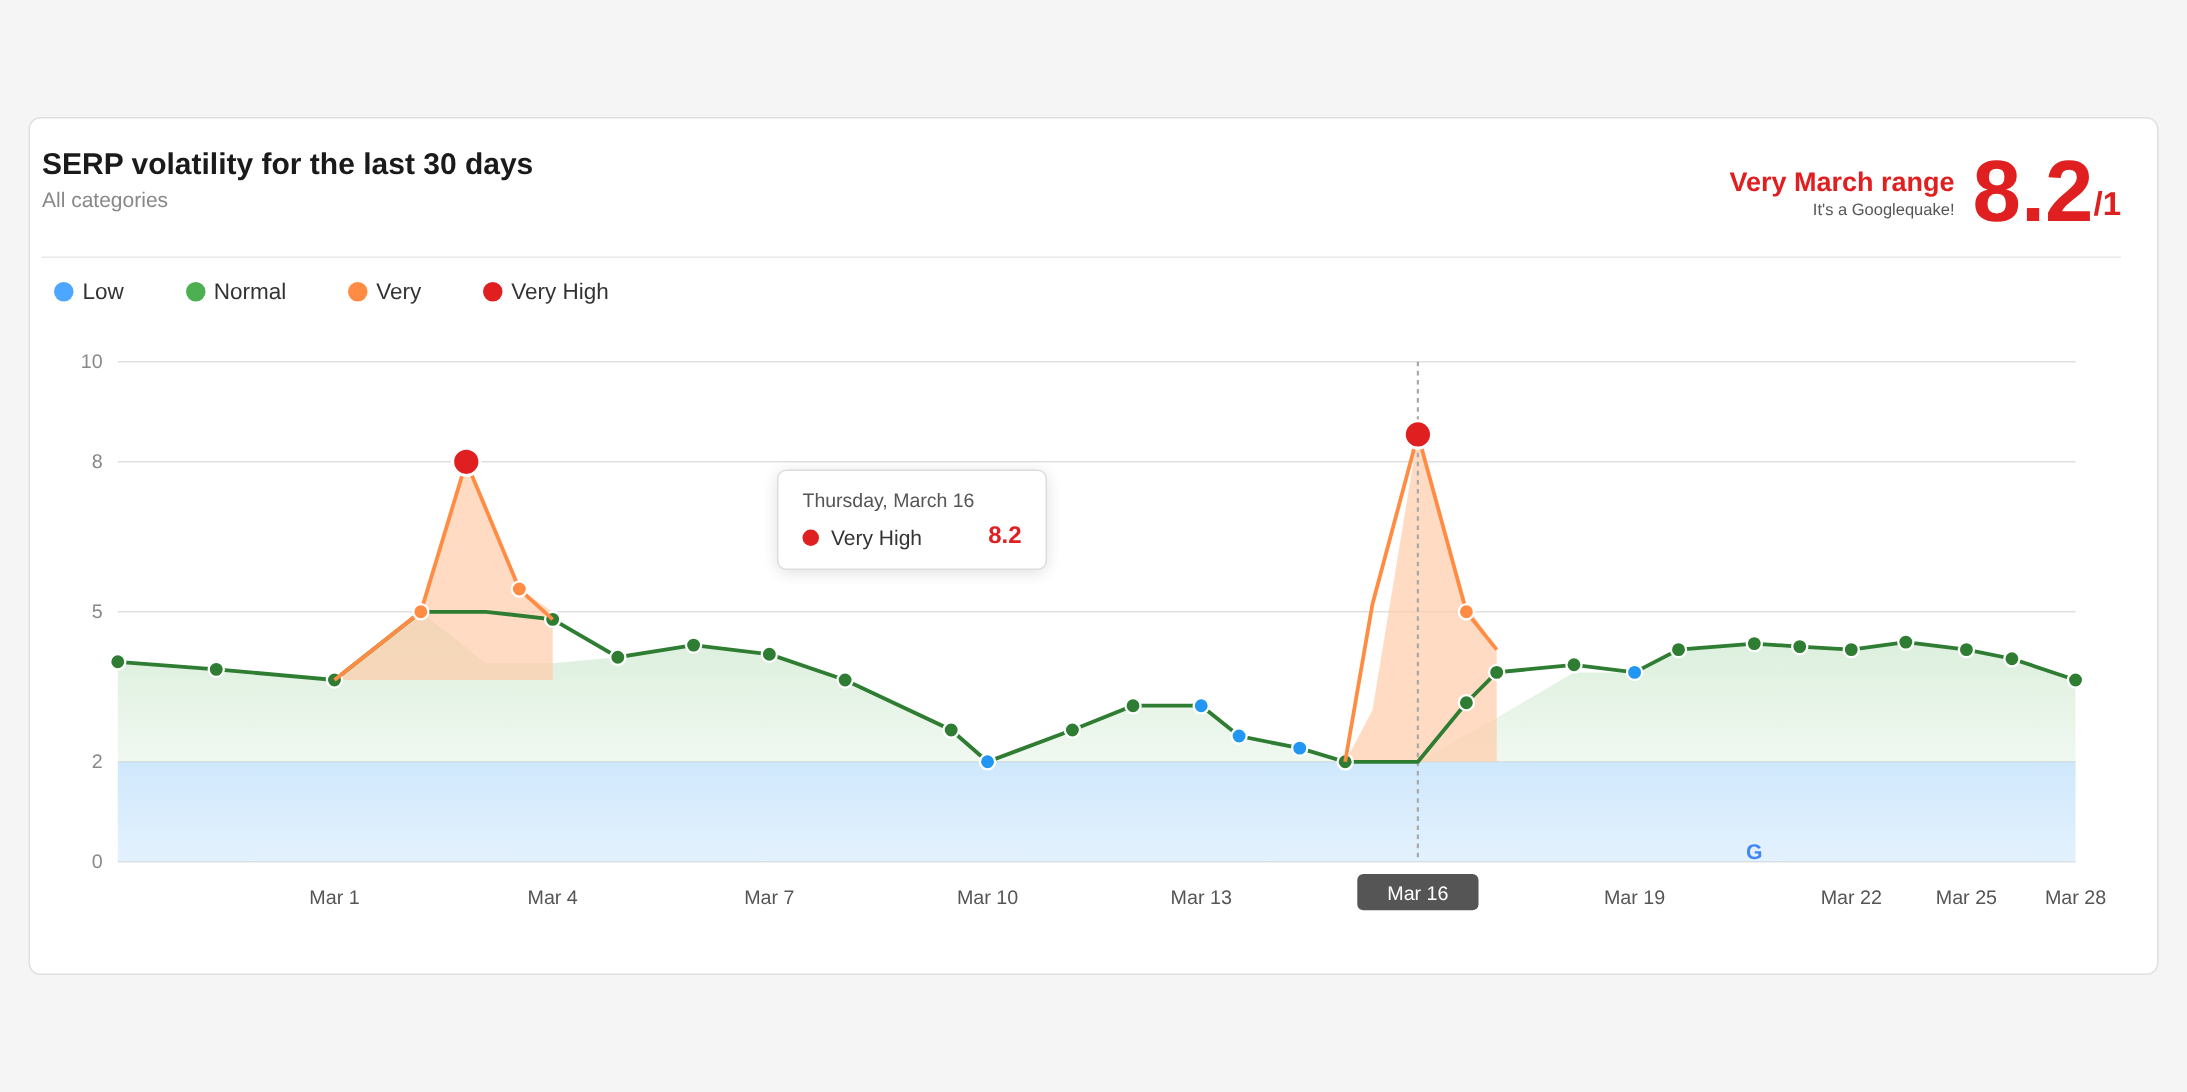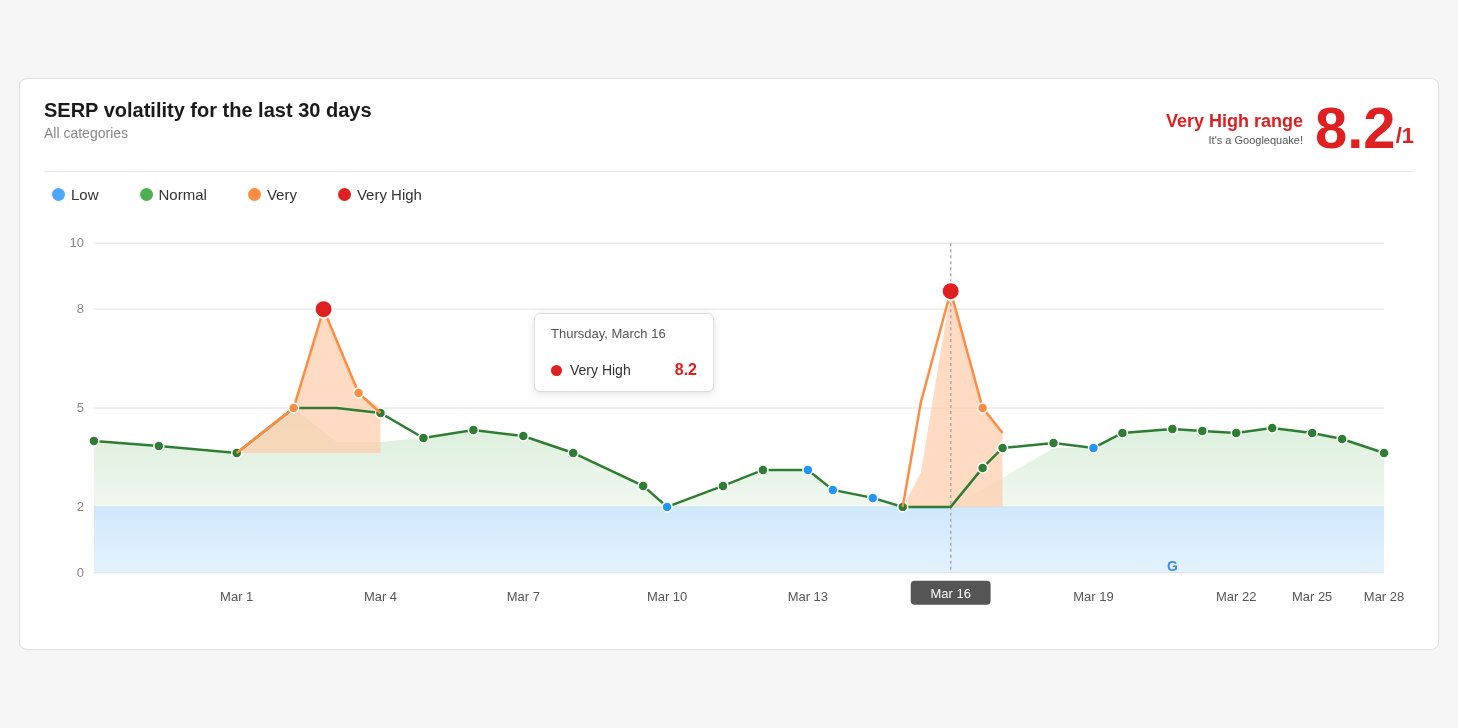--- a/index.html
+++ b/index.html
@@ -2,21 +2,21 @@
 <html><head>
   <meta charset="utf-8">
   <style>
     * { box-sizing: border-box; margin: 0; padding: 0; }
     body { background: #f5f5f5; font-family: Arial, sans-serif; display: flex; justify-content: center; align-items: center; min-height: 100vh; }
     .card {
       background: #fff;
       border: 1px solid #e0e0e0;
       border-radius: 8px;
       width: 1420px;
-      padding: 20px 24px 16px 24px;
+      padding: 20px 24px 16px 8px;
     }
     .header {
       display: flex;
       justify-content: space-between;
       align-items: flex-start;
       border-bottom: 1px solid #e8e8e8;
       padding-bottom: 14px;
       margin-bottom: 14px;
     }
     .header-left h2 {
@@ -98,21 +98,21 @@
       box-shadow: 0 2px 10px rgba(0,0,0,0.12);
       font-size: 14px;
       min-width: 180px;
       pointer-events: none;
       top: 100px;
       left: 490px;
     }
     .tooltip-date {
       color: #555;
       font-size: 13px;
-      margin-bottom: 20px;
+      margin-bottom: 8px;
     }
     .tooltip-row {
       display: flex;
       align-items: center;
       gap: 8px;
     }
     .tooltip-dot {
       width: 11px;
       height: 11px;
       border-radius: 50%;
@@ -133,21 +133,21 @@
 <body>
 
 <div class="card">
   <div class="header">
     <div class="header-left">
       <h2>SERP volatility for the last 30 days</h2>
       <div class="subtitle">All categories</div>
     </div>
     <div class="header-right">
       <div class="range-label">
-        <div class="range-title">Very High range</div>
+        <div class="range-title">Very March range</div>
         <div class="range-sub">It's a Googlequake!</div>
       </div>
       <div style="display:flex;align-items:flex-end;">
         <span class="score">8.2</span>
         <span class="score-denom">/1</span>
       </div>
     </div>
   </div>
 
   <div class="legend">

